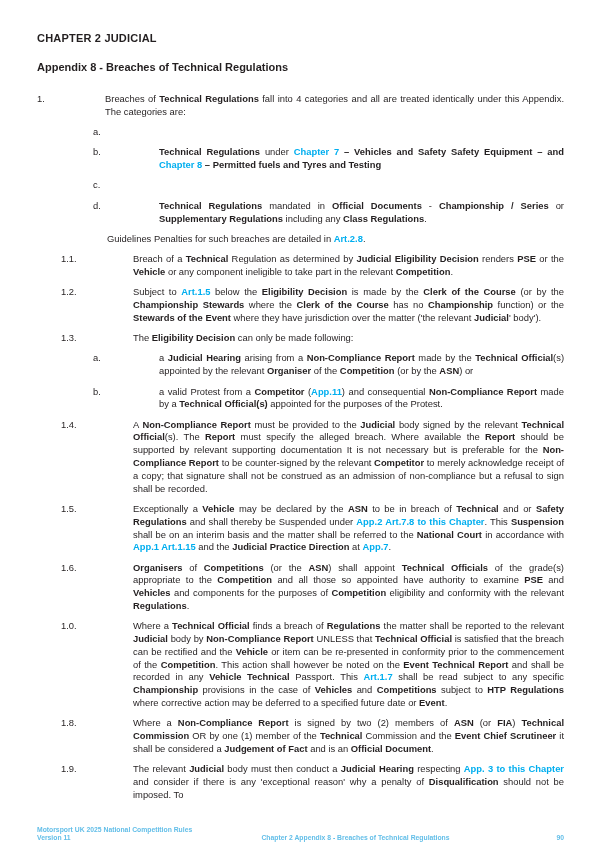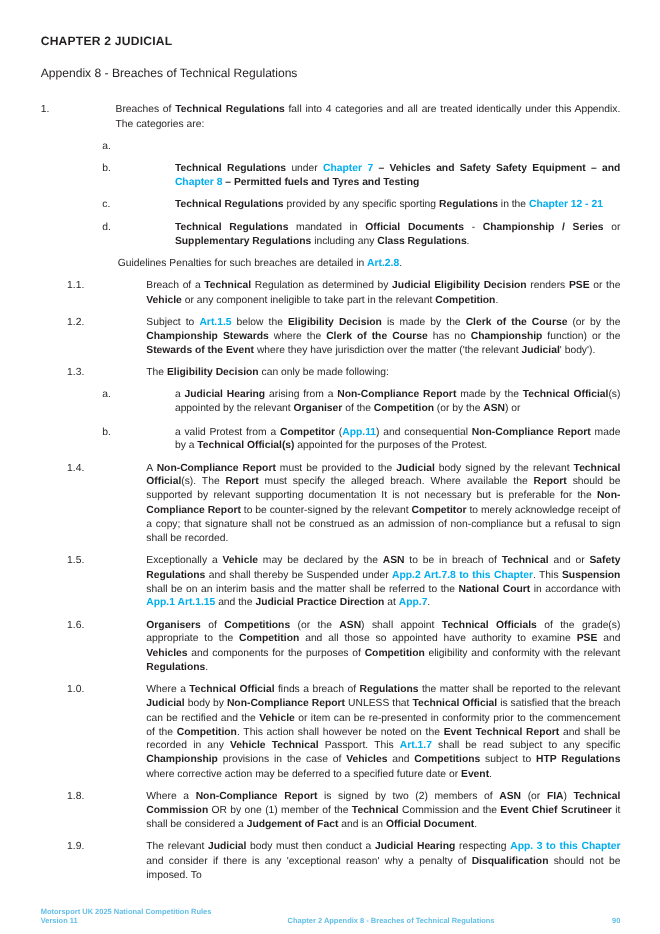--- a/index.html
+++ b/index.html
@@ -1,20 +1,20 @@
 <!DOCTYPE html>
 <html style="--link: #00aeef; --footer: #62bee8;"><head>
 <meta charset="utf-8">
 <style>
   html,body{margin:0;padding:0;background:#ffffff;}
   .page{position:relative;width:600px;height:849px;background:#ffffff;
         font-family:"Liberation Sans",sans-serif;color:#231f20;overflow:hidden;}
   .content{padding:32px 36px 0 37px;}
   .chapter{font-size:11px;font-weight:bold;letter-spacing:.2px;}
-  .doc-title{font-size:11px;font-weight:normal;margin-top:17px;margin-bottom:20px;}
+  .doc-title{font-size:11px;font-weight:bold;margin-top:17px;margin-bottom:20px;}
   .para{display:flex;margin-bottom:7.5px;font-size:9.4px;line-height:12.8px;}
   .num{flex:0 0 auto;}
   .lv0 .num{width:28px;}
   .lv1{padding-left:24px;} .lv1 .num{width:32px;}
   .lv2{padding-left:56px;} .lv2 .num{width:26px;}
   .lvg{padding-left:30px;align-items:center;} .lvg .num{width:0;}
   .ptext{flex:1;text-align:justify;margin-left:40px;}
   .b{font-weight:bold;}
   .link{font-weight:bold;color:var(--link,#00aeef);cursor:pointer;}
   .footer{position:absolute;left:37px;right:36px;bottom:6px;display:flex;
@@ -38,21 +38,20 @@
         </div>
         <div class="para lv2">
           <span class="num">a.</span>
         </div>
         <div class="para lv2">
           <span class="num">b.</span>
           <div class="ptext"><span class="b">Technical Regulations</span><span> under </span><span class="link">Chapter 7</span><span class="b"> – </span><span class="b">Vehicles and Safety Safety Equipment</span><span class="b"> – and </span><span class="link">Chapter 8</span><span class="b"> – </span><span class="b">Permitted fuels and Tyres and Testing</span></div>
         </div>
         <div class="para lv2">
           <span class="num">c.</span>
-          <div class="ptext"><span class="b">Technical Regulations</span><span> provided by any specific sporting </span><span class="b">Regulations</span><span> in the </span><span class="link">Chapter 12 - 21</span></div>
         </div>
         <div class="para lv2">
           <span class="num">d.</span>
           <div class="ptext"><span class="b">Technical Regulations</span><span> mandated in </span><span class="b">Official Documents</span><span> - </span><span class="b">Championship / Series</span><span> or </span><span class="b">Supplementary Regulations</span><span> including any </span><span class="b">Class Regulations</span><span>.</span></div>
         </div>
         <div class="para lvg">
           <span class="num"></span>
           <div class="ptext"><span>Guidelines Penalties for such breaches are detailed in </span><span class="link">Art.2.8</span><span>.</span></div>
         </div>
         <div class="para lv1">

